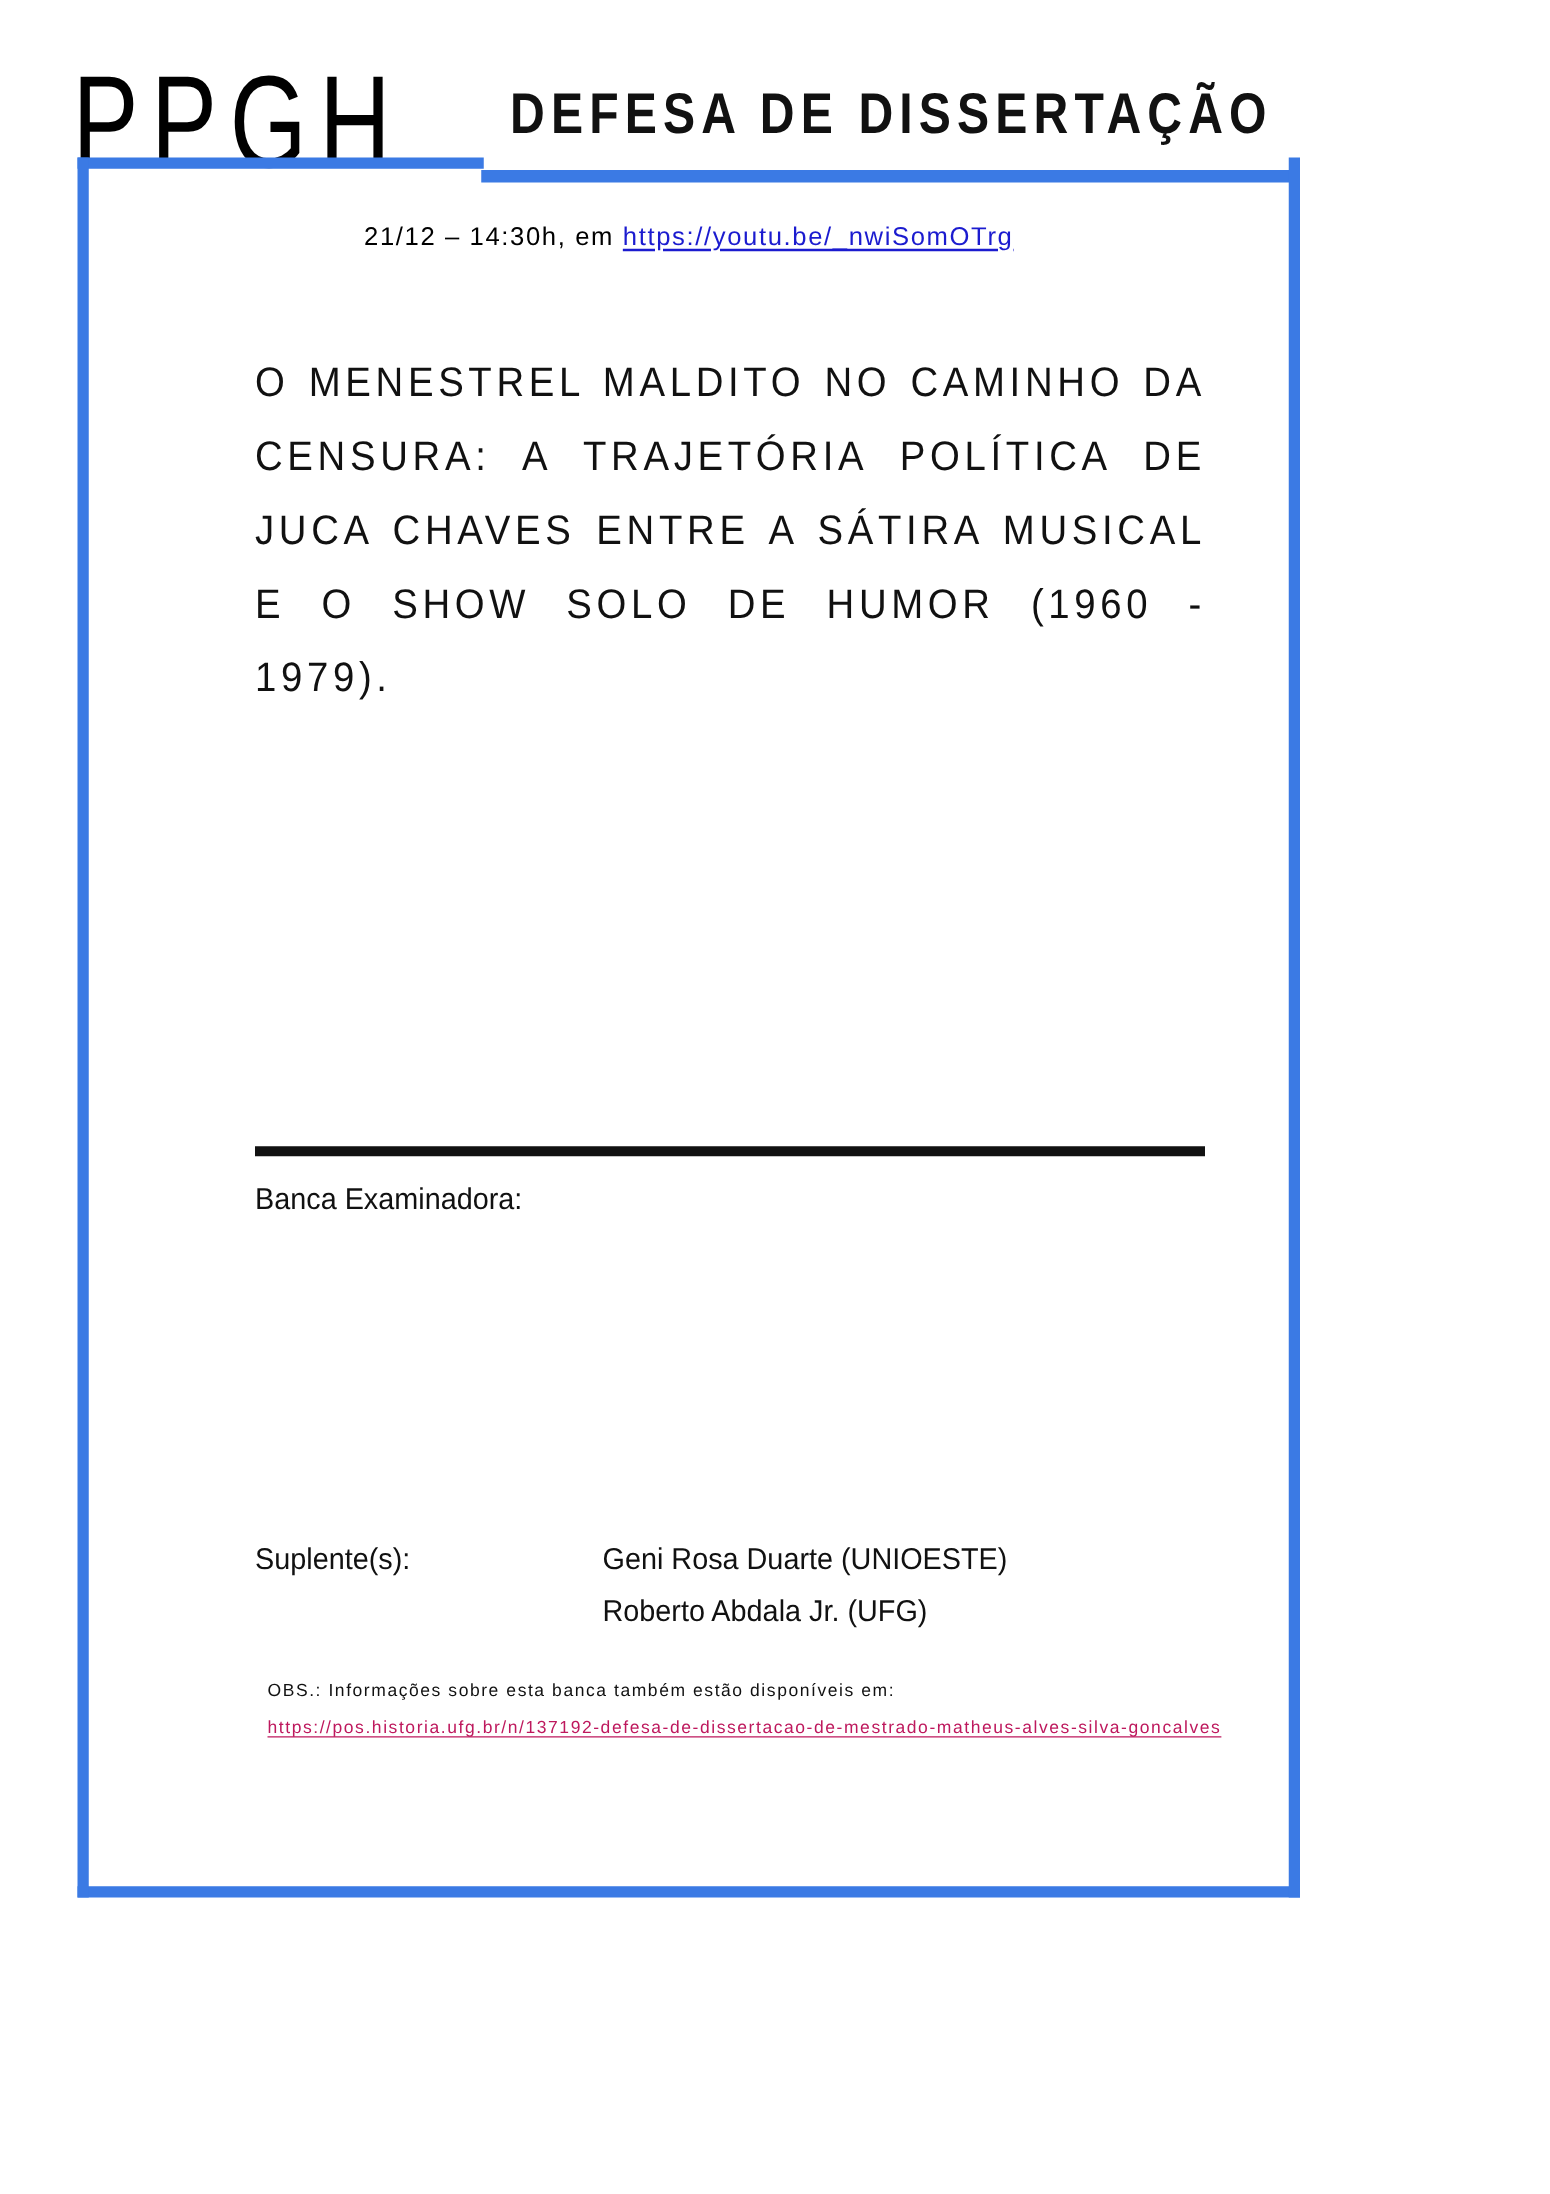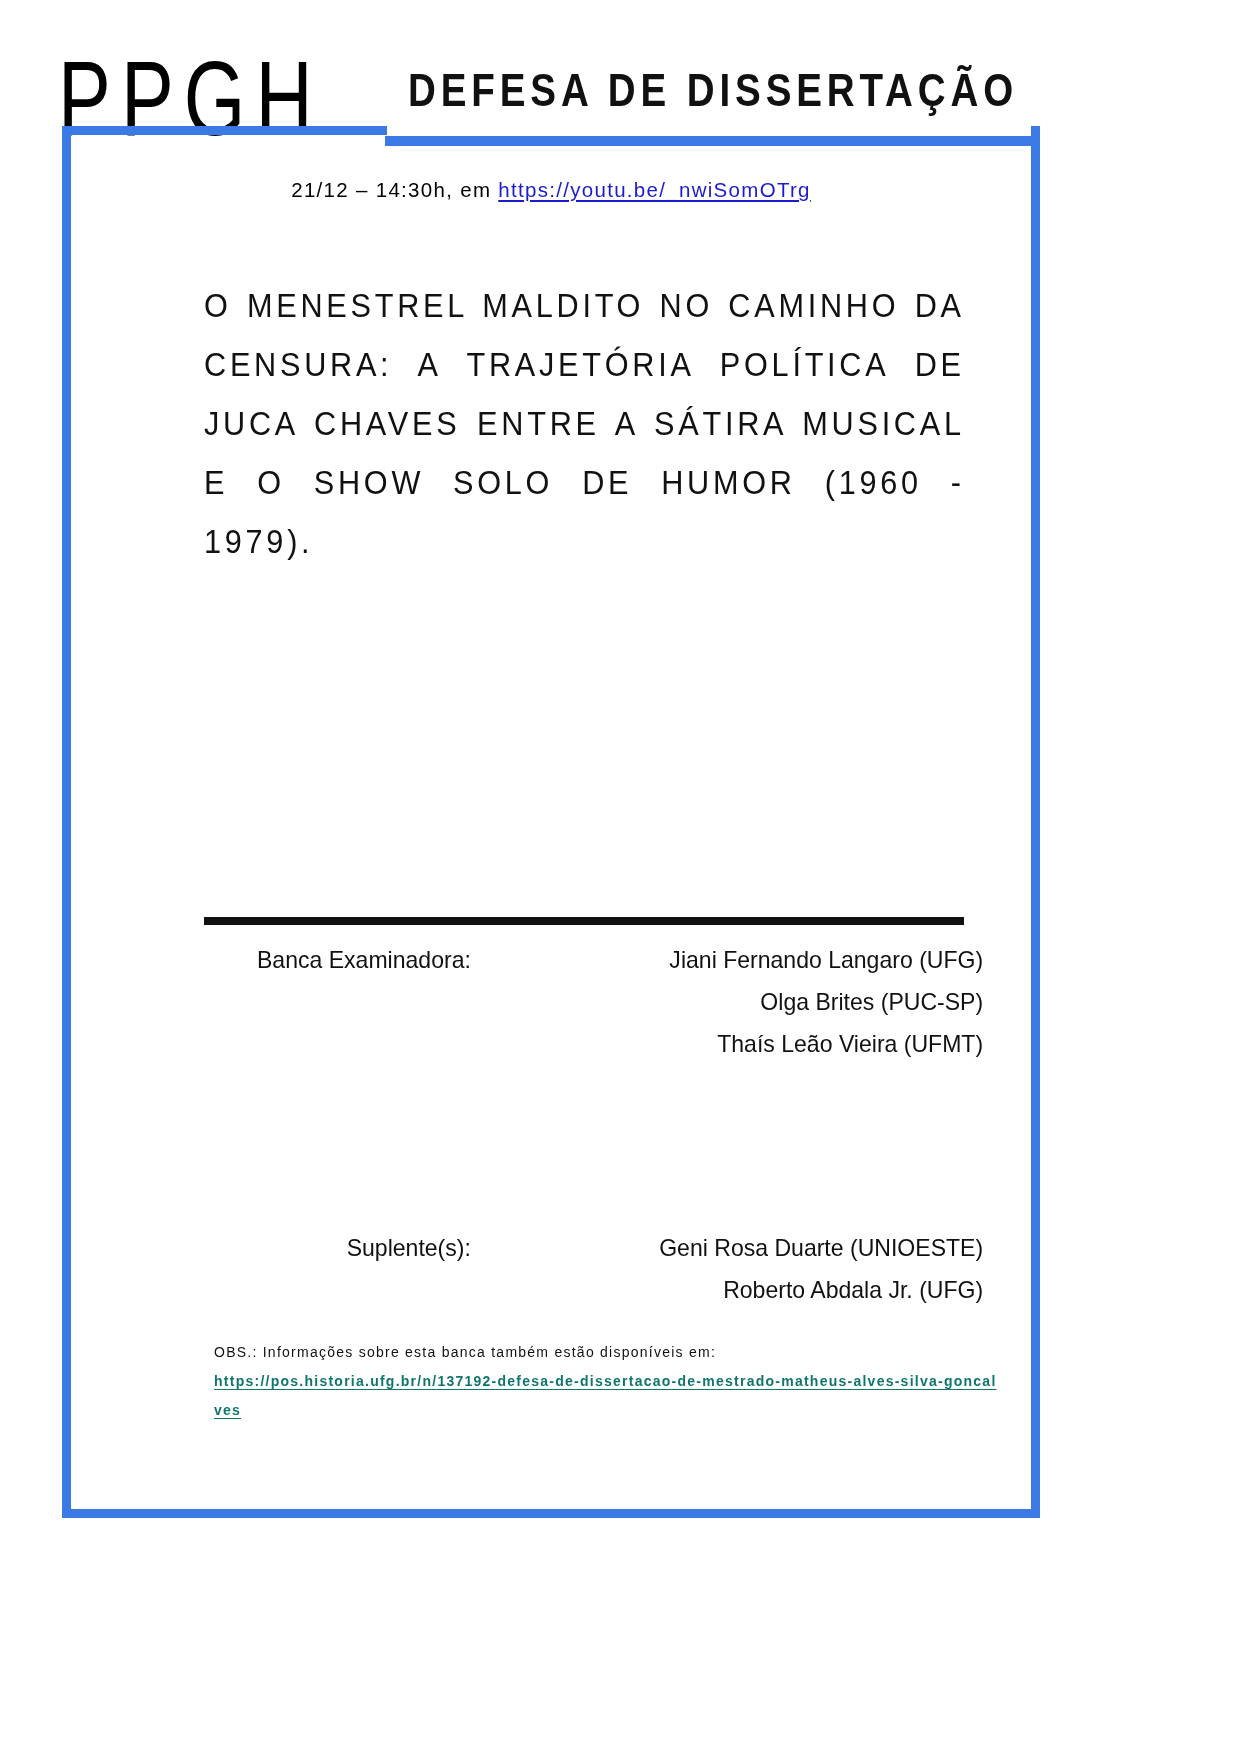--- a/index.html
+++ b/index.html
@@ -164,21 +164,20 @@
     position: absolute;
     left: 142px;
     width: 800px;
   }
   .roster.banca { top: 813px; }
   .roster.suplentes { top: 1101px; }
 
   .roster-row {
     display: flex;
     align-items: flex-start;
-    text-align: right;
   }
   .roster-label {
     flex: 0 0 278px;
     font-size: 24px;
     line-height: 42px;
     color: #111111;
     transform: scaleX(0.96);
     transform-origin: left center;
     white-space: nowrap;
   }
@@ -200,25 +199,24 @@
     left: 152px;
     top: 1212px;
     width: 790px;
     font-size: 14px;
     line-height: 29px;
     letter-spacing: 1.25px;
     color: #111111;
   }
   .obs .obs-link {
     display: block;
-    color: #0f766e;
+    color: #be185d;
     text-decoration: underline;
     text-underline-offset: 3px;
     word-break: break-all;
-    font-weight: bold;
   }
 </style>
 </head>
 <body>
 
 <div class="page">
 
   <div class="header">
     <div class="brand">PPGH</div>
     <div class="header-title">DEFESA DE DISSERTAÇÃO</div>
@@ -235,25 +233,20 @@
     </div>
 
     <div class="doc-title">O MENESTREL MALDITO NO CAMINHO DA CENSURA: A TRAJETÓRIA POLÍTICA DE JUCA CHAVES ENTRE A SÁTIRA MUSICAL E O SHOW SOLO DE HUMOR (1960 - 1979).</div>
 
 
     <div class="divider"></div>
 
     <div class="roster banca">
       <div class="roster-row">
         <div class="roster-label">Banca Examinadora:</div>
-        <div class="roster-names">
-          <div class="roster-name">Jiani Fernando Langaro (UFG)</div>
-          <div class="roster-name">Olga Brites (PUC-SP)</div>
-          <div class="roster-name">Thaís Leão Vieira (UFMT)</div>
-        </div>
       </div>
     </div>
 
     <div class="roster suplentes">
       <div class="roster-row">
         <div class="roster-label">Suplente(s):</div>
         <div class="roster-names">
           <div class="roster-name">Geni Rosa Duarte (UNIOESTE)</div>
           <div class="roster-name">Roberto Abdala Jr. (UFG)</div>
         </div>

